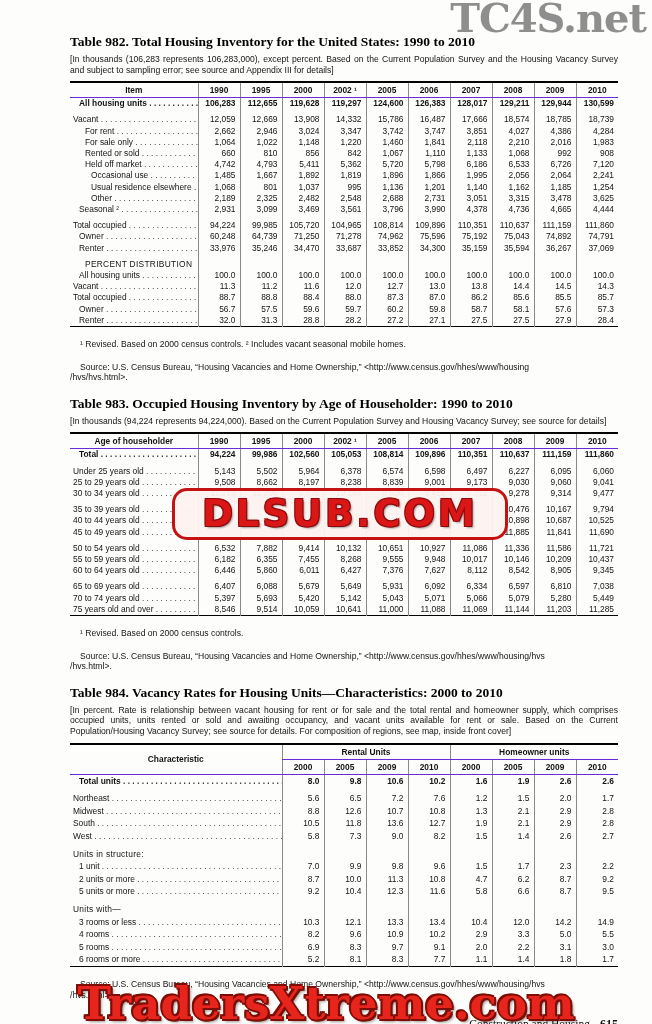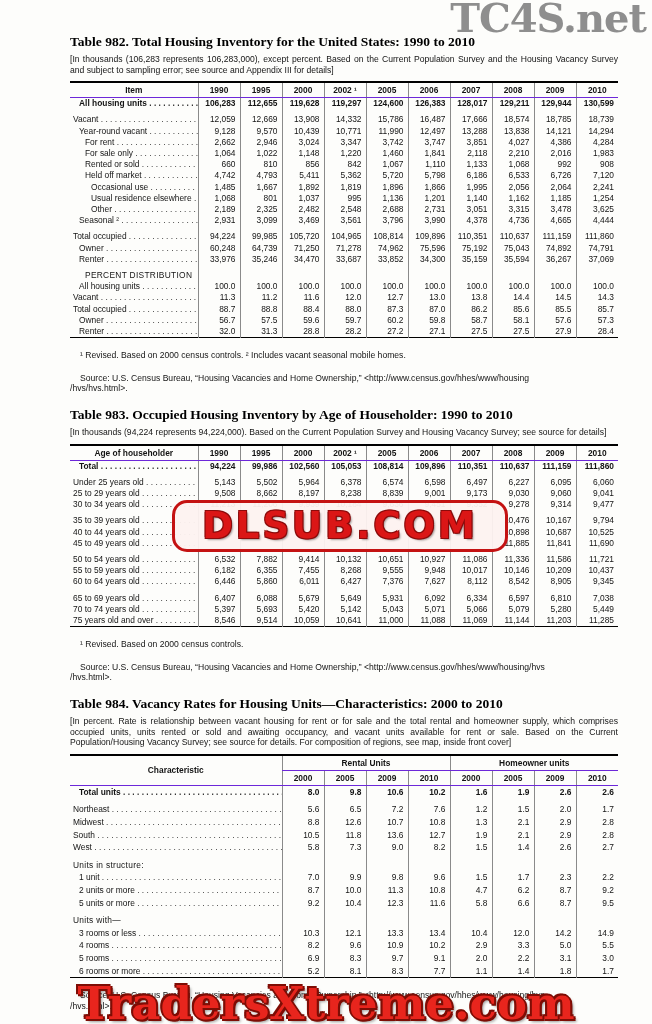--- a/index.html
+++ b/index.html
@@ -116,33 +116,20 @@
                 <td class="val">13,908</td>
                 <td class="val">14,332</td>
                 <td class="val">15,786</td>
                 <td class="val">16,487</td>
                 <td class="val">17,666</td>
                 <td class="val">18,574</td>
                 <td class="val">18,785</td>
                 <td class="val">18,739</td>
               </tr>
               <tr>
-                <td class="stub ind1"><span class="txt">Year-round vacant</span><span class="dots"></span></td>
-                <td class="val">9,128</td>
-                <td class="val">9,570</td>
-                <td class="val">10,439</td>
-                <td class="val">10,771</td>
-                <td class="val">11,990</td>
-                <td class="val">12,497</td>
-                <td class="val">13,288</td>
-                <td class="val">13,838</td>
-                <td class="val">14,121</td>
-                <td class="val">14,294</td>
-              </tr>
-              <tr>
                 <td class="stub ind2"><span class="txt">For rent</span><span class="dots"></span></td>
                 <td class="val">2,662</td>
                 <td class="val">2,946</td>
                 <td class="val">3,024</td>
                 <td class="val">3,347</td>
                 <td class="val">3,742</td>
                 <td class="val">3,747</td>
                 <td class="val">3,851</td>
                 <td class="val">4,027</td>
                 <td class="val">4,386</td>

